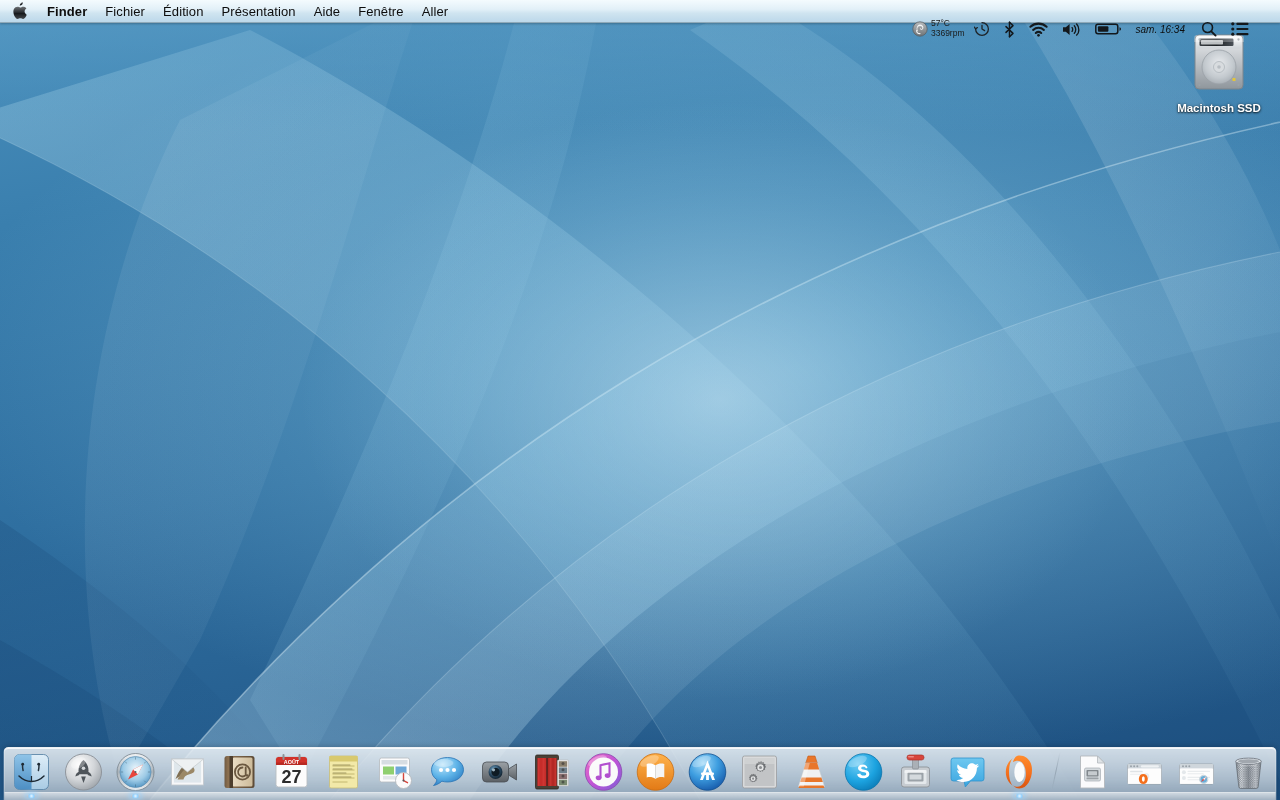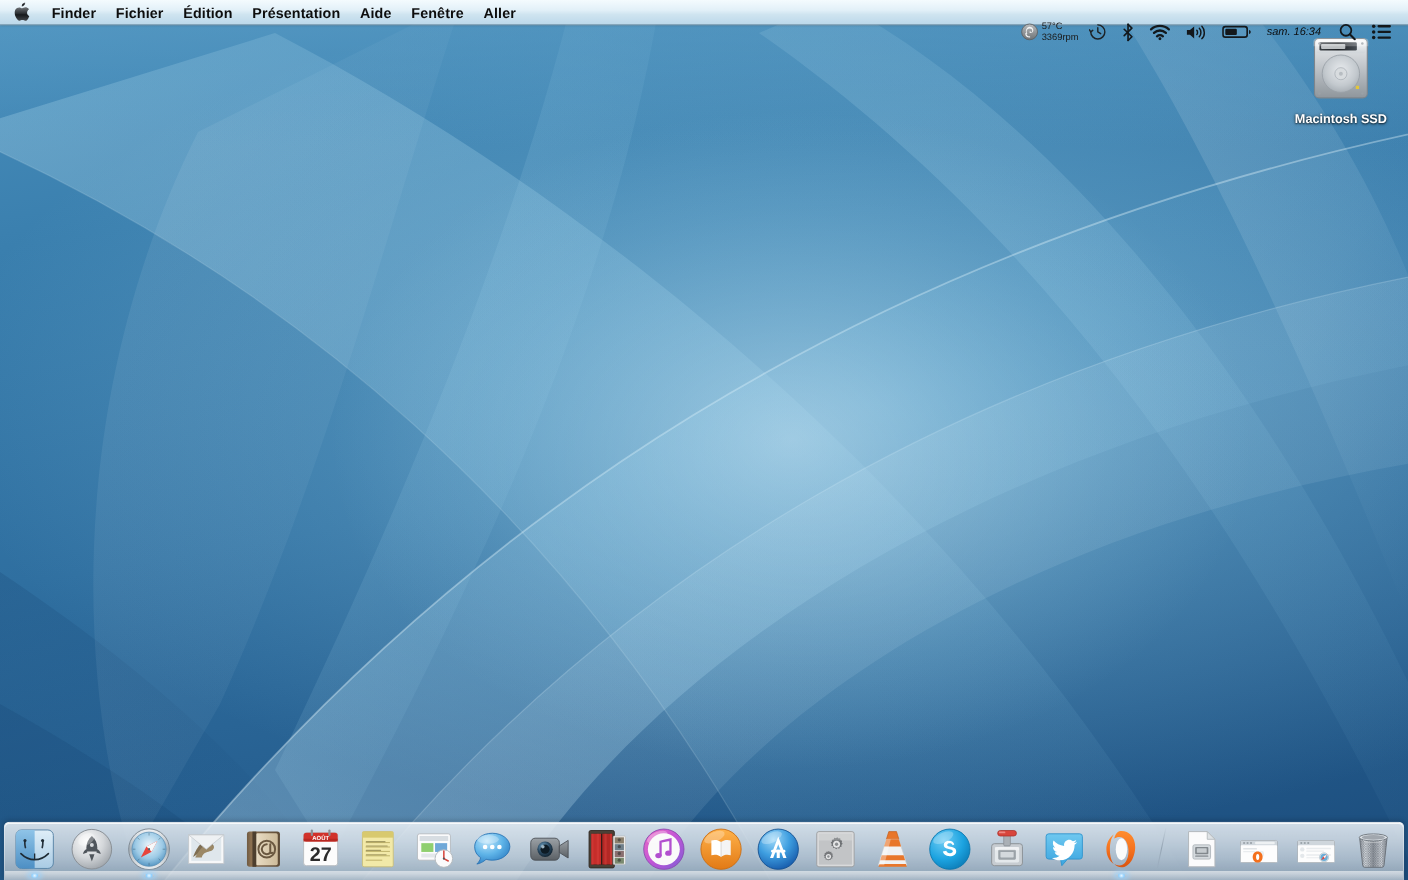--- a/index.html
+++ b/index.html
@@ -25,25 +25,25 @@
     position:absolute; top:0; left:0; width:1280px; height:23px; z-index:40;
     background:linear-gradient(to bottom,#f4fbfe 0%,#e2f0f8 42%,#cfe4f0 60%,#bcd8ea 100%);
     border-bottom:1px solid #8fa9b8;
     display:flex; align-items:center;
     font-size:13px; color:#0d0d0d;
     box-shadow:0 1px 2px rgba(0,0,0,.25);
   }
   .mb-left { display:flex; align-items:flex-start; height:100%; }
   .mb-item {
     padding:0 9px; height:100%; display:flex; align-items:center;
-    line-height:1; white-space:nowrap; letter-spacing:.1px;font-weight:bold;
+    line-height:1; white-space:nowrap; letter-spacing:.1px;
   }
   .mb-item.apple { padding:0 11px 0 12px; }
   .mb-item.bold { font-weight:bold; }
-  .mb-right { margin-left:auto; display:flex; align-items:center; height:100%; padding-right:8px;margin-top:36px; }
+  .mb-right { margin-left:auto; display:flex; align-items:center; height:100%; padding-right:24px;margin-top:36px; }
   .mb-x { padding:0 7px; height:100%; display:flex; align-items:center; }
   .mb-x svg { display:block; }
   .fan-readout {
     display:flex; flex-direction:column; justify-content:center;
     font-size:8.5px; line-height:1.12; color:#1a1a1a; padding:0 2px 0 3px;
   }
   .mb-clock { font-size:10px; padding:0 9px 0 7px; white-space:nowrap;font-style:italic; }
 
   
   #desktop-icons { position:absolute; top:23px; left:0; right:0; bottom:0; z-index:10; }

